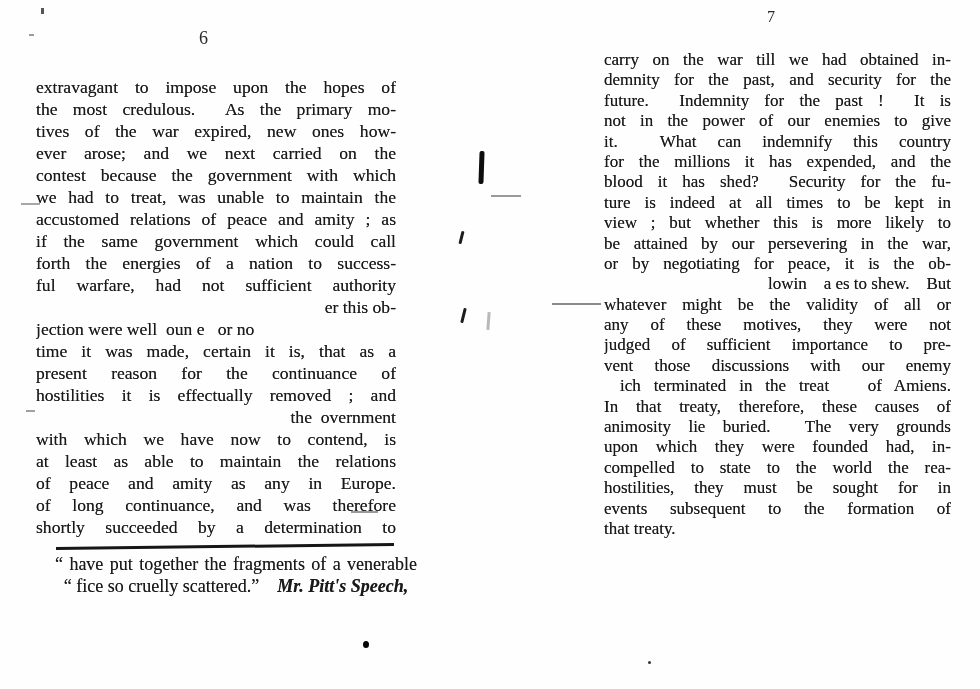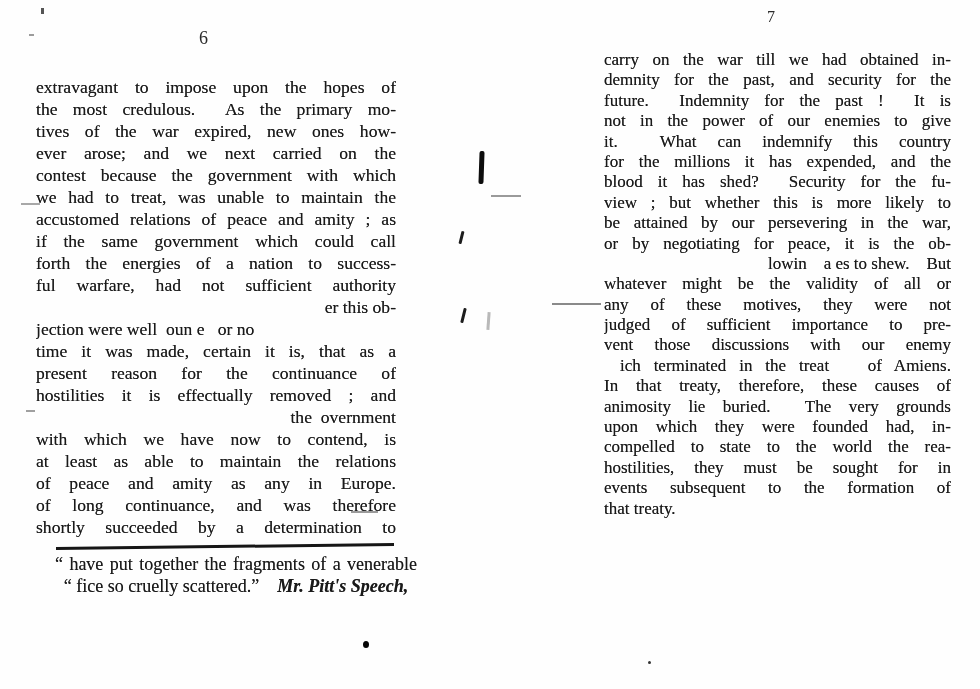--- a/index.html
+++ b/index.html
@@ -94,20 +94,21 @@
 <div class="page" id="right-page">
   <div class="page-number" id="pn-right">7</div>
   <div class="textblock" id="tb-right">
       <div class="line j"><span>carry on the war </span><span class="seg-i">till we had obtained in-</span></div>
       <div class="line j"><span class="seg-i">demnity for the past, and security for the</span></div>
       <div class="line j"><span class="seg-i">future.</span><span>  Indemnity for the past !  It is</span></div>
       <div class="line j"><span>not in the power of our enemies to give</span></div>
       <div class="line j"><span>it.  What can indemnify this country</span></div>
       <div class="line j"><span>for the millions it has expended, and the</span></div>
       <div class="line j"><span>blood it has shed?  Security for the fu-</span></div>
+      <div class="line j"><span>ture is indeed at all times to be kept in</span></div>
       <div class="line j"><span>view ; but whether this is more likely to</span></div>
       <div class="line j"><span>be attained by our persevering in the war,</span></div>
       <div class="line j"><span>or by negotiating for peace, it is the ob-</span></div>
       <div class="line r"><span>lowin    a es to shew.    But</span></div>
       <div class="line j"><span>whatever might be the validity of all or</span></div>
       <div class="line j"><span>any of these motives, they were not</span></div>
       <div class="line j"><span>judged of sufficient importance to pre-</span></div>
       <div class="line j"><span>vent those discussions with our enemy</span></div>
       <div class="line j ind"><span>ich terminated in the treat   of Amiens.</span></div>
       <div class="line j"><span>In that treaty, therefore, these causes of</span></div>

